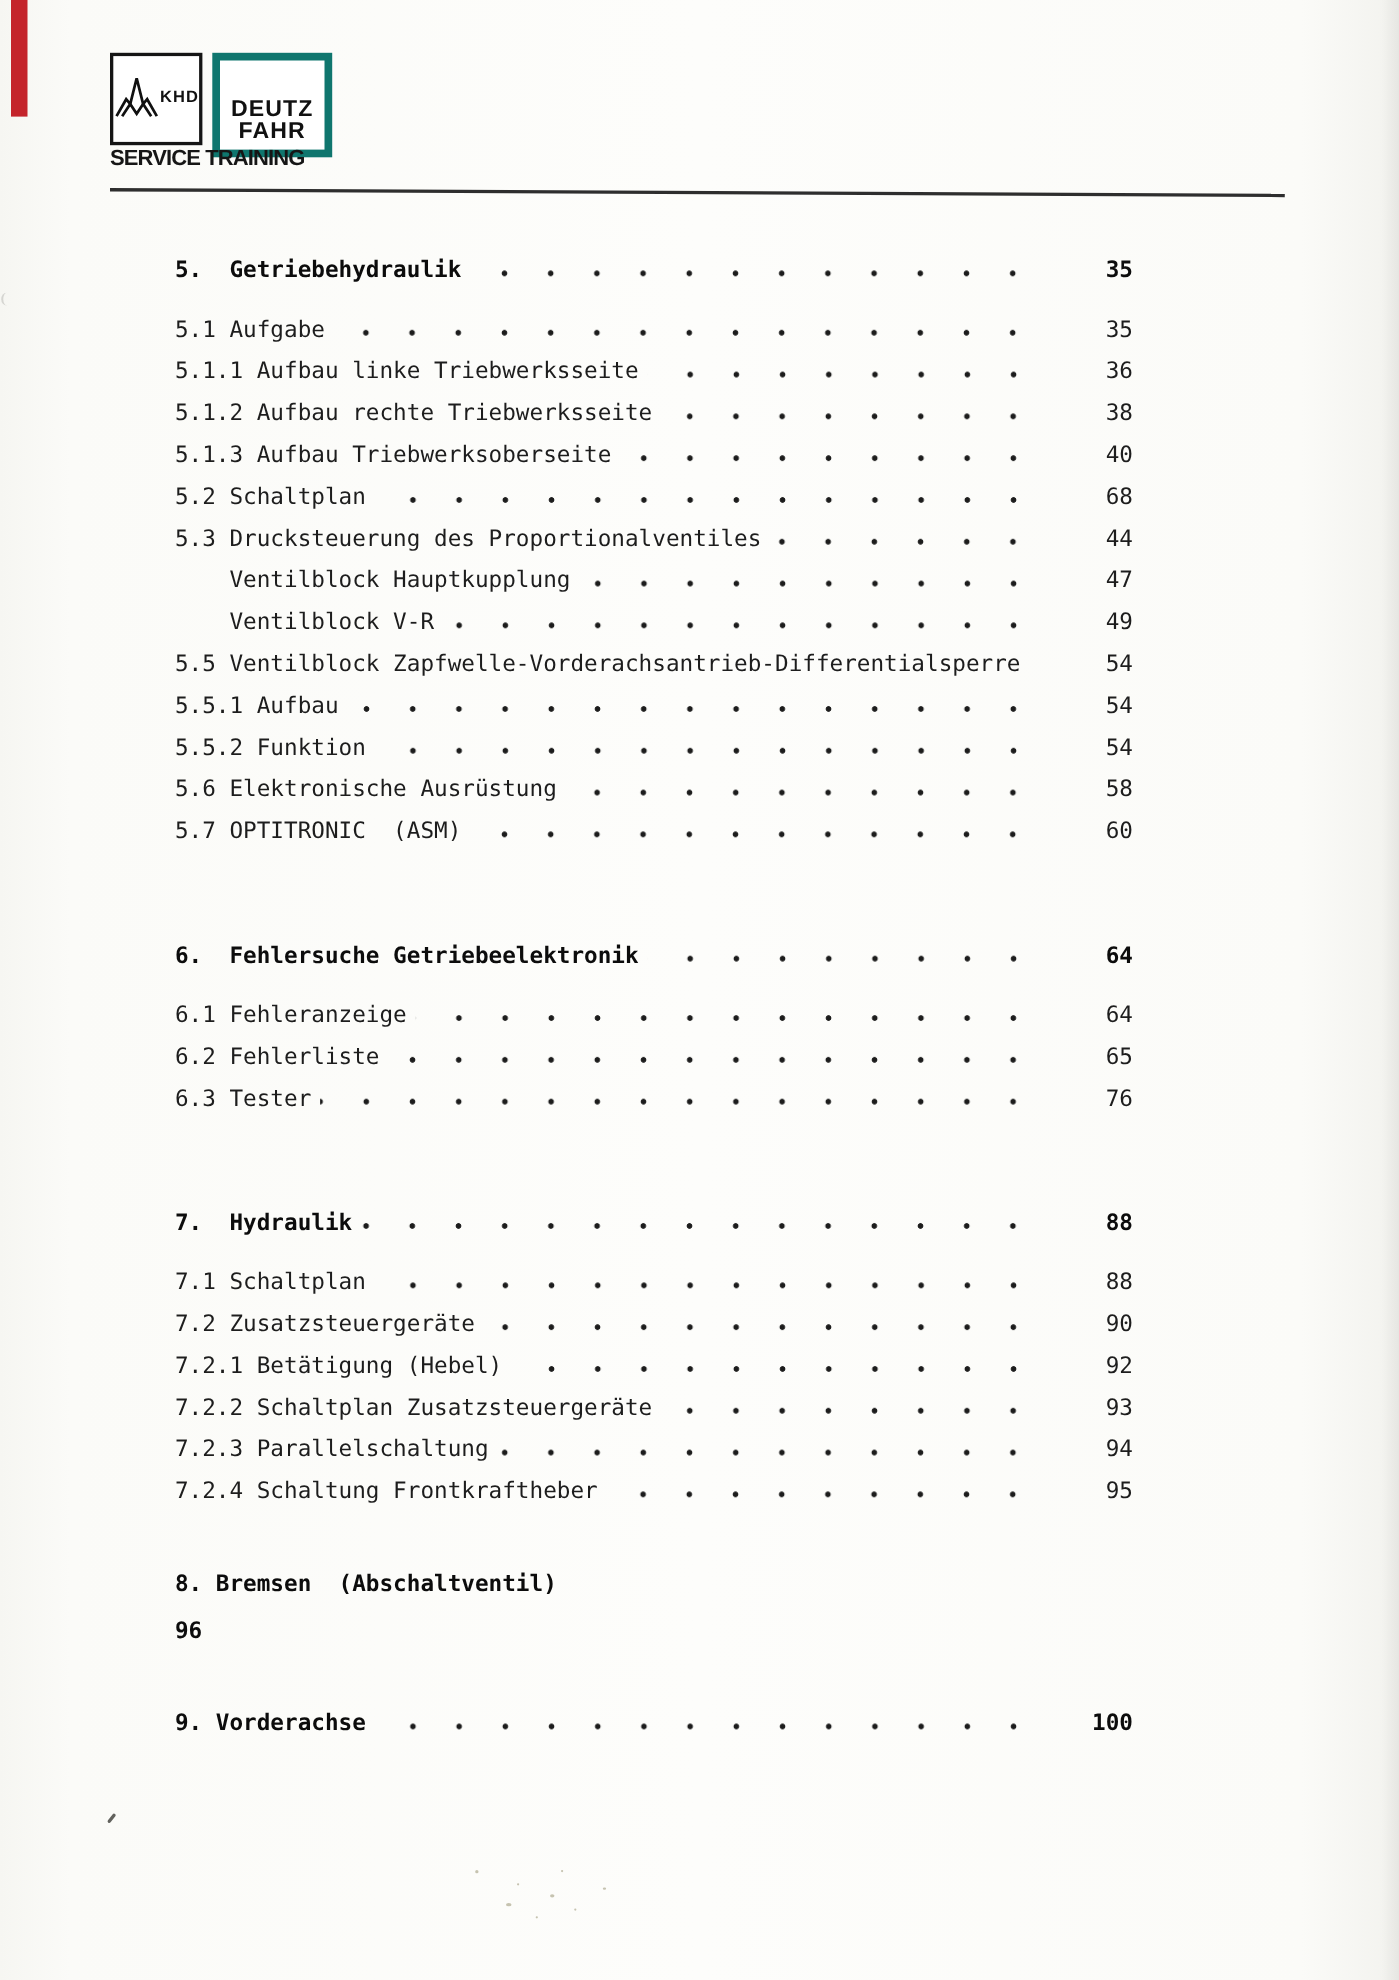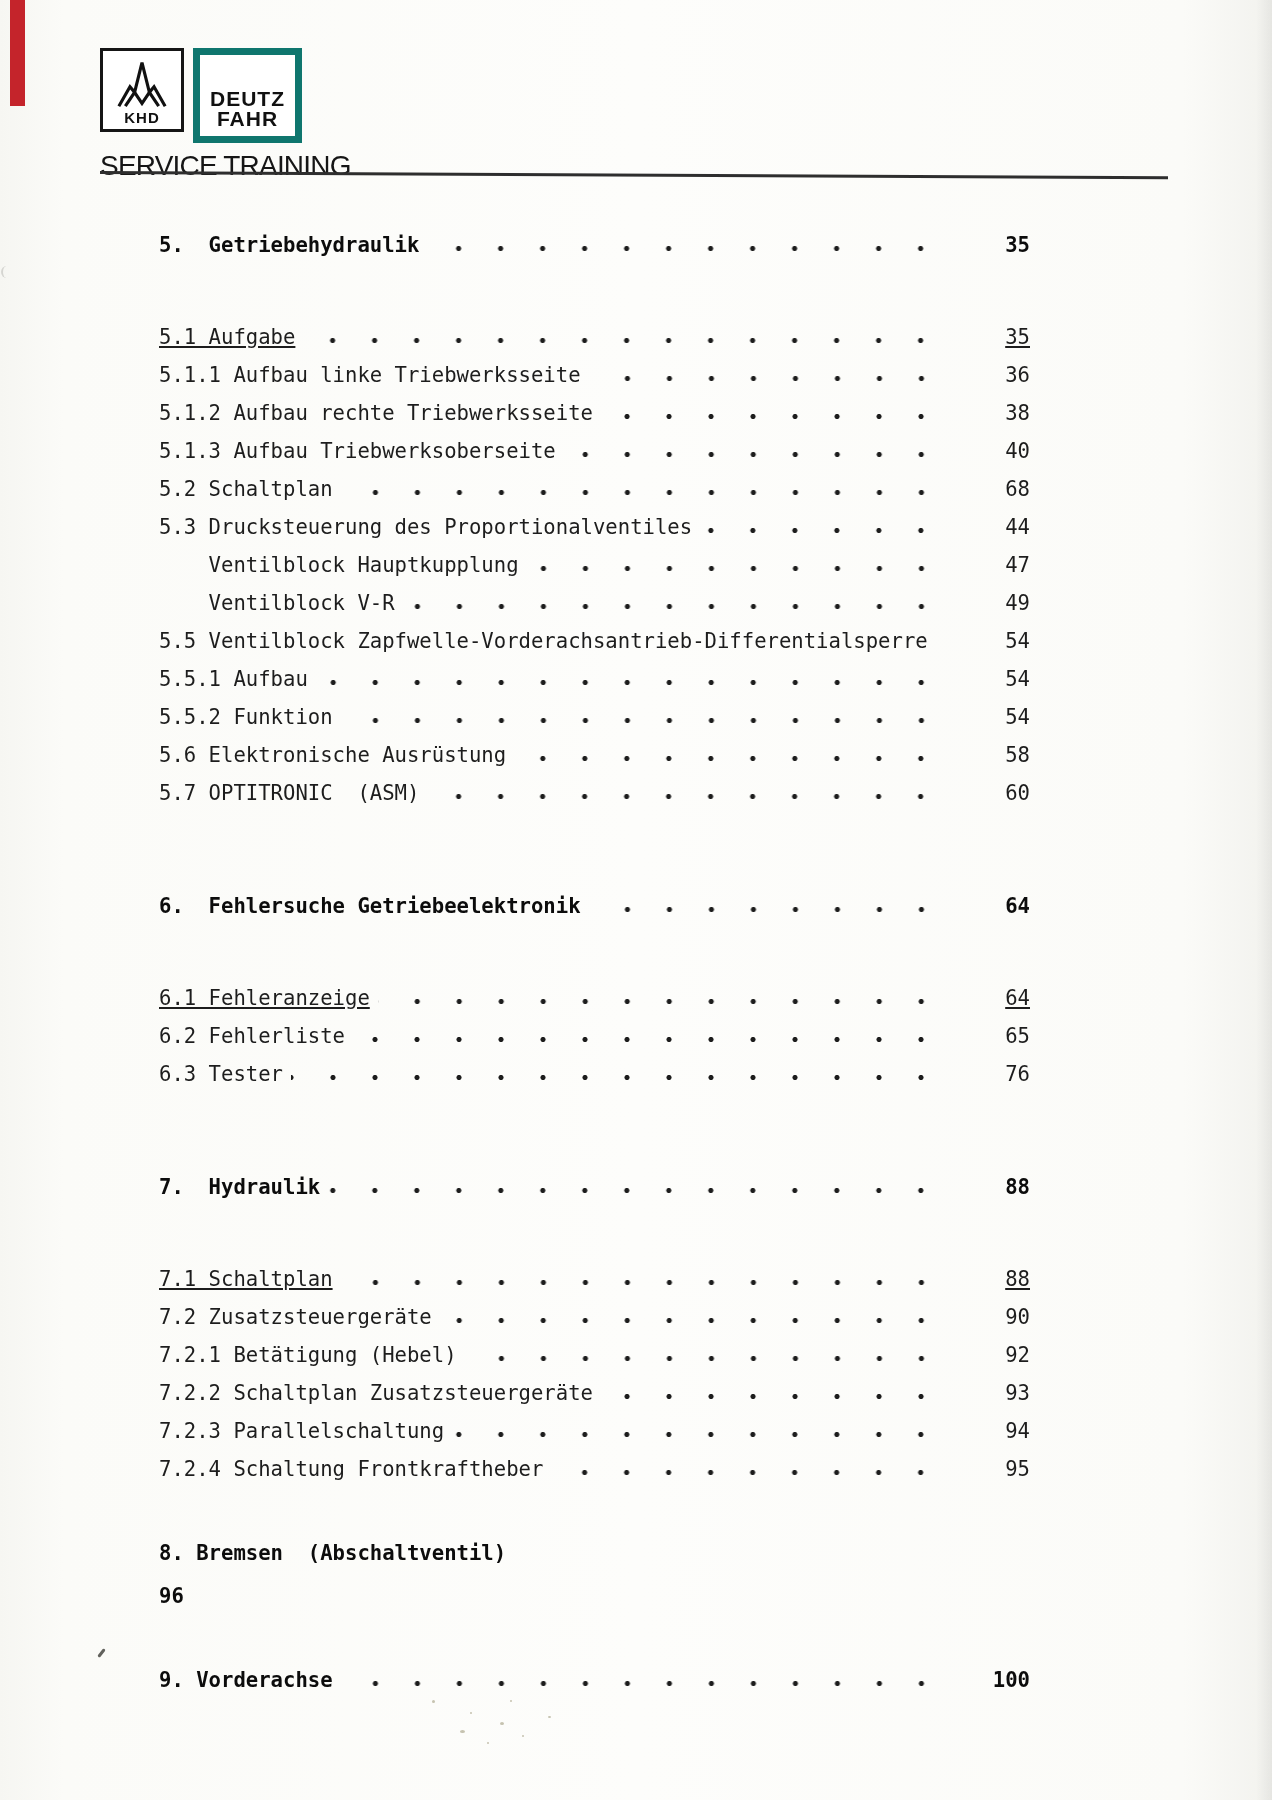--- a/index.html
+++ b/index.html
@@ -15,46 +15,46 @@
   .page{position:absolute;inset:0;}
   .page::after{content:'';position:absolute;right:0;top:0;width:16px;height:100%;
     background:linear-gradient(90deg,rgba(0,0,0,0),rgba(0,0,0,0.05));pointer-events:none;}
 
   
   .red-mark{position:absolute;left:10px;top:0;width:15px;height:106px;background:var(--accent_red);}
 
   
   .logos{position:absolute;left:100px;top:48px;display:flex;gap:9px;}
   .khd-box{width:78px;height:74px;border:3px solid #151515;background:#fff;
-    display:flex;flex-direction:column;align-items:center;justify-content:flex-end;padding-bottom:4px;}
+    display:flex;flex-direction:row;align-items:center;justify-content:flex-end;padding-bottom:4px;}
   .khd-box svg{display:block;margin-bottom:1px;}
   .khd-label{font-family:"Liberation Sans",sans-serif;font-weight:bold;font-size:15px;
     letter-spacing:1px;color:#111;line-height:1;}
   .df-box{width:95px;height:74px;border:7px solid #0f766e;background:#fff;
     display:flex;flex-direction:column;align-items:center;justify-content:flex-end;padding-bottom:7px;}
   .df-text{font-family:"Liberation Sans",sans-serif;font-weight:bold;font-size:21px;
     line-height:20px;letter-spacing:1px;color:#111;text-align:center;}
 
-  .service{position:absolute;left:100px;top:150px;font-family:"Liberation Sans",sans-serif;
-    font-weight:normal;font-size:28px;letter-spacing:-0.8px;color:#161616;}
+  .service{position:absolute;left:100px;top:133px;font-family:"Liberation Sans",sans-serif;
+    font-weight:bold;font-size:20px;letter-spacing:-0.8px;color:#161616;}
   .rule{position:absolute;left:100px;top:171px;width:1068px;height:2.5px;background:#2e2e2e;
     transform:rotate(0.28deg);transform-origin:left center;}
 
   
   .toc{position:absolute;left:159px;top:177px;width:871px;}
   .row{display:flex;align-items:baseline;margin-top:10px;line-height:28px;font-size:20.6px;}
   .row .left{white-space:pre;flex:0 0 auto;}
   .row .leader{flex:1 1 auto;min-width:0;align-self:flex-end;height:9px;margin:0 14px 6px 8px;
     background-image:radial-gradient(circle, #1c1c1c 2.2px, rgba(0,0,0,0) 2.9px);
     background-size:42px 9px;background-repeat:repeat-x;background-position:right 0 bottom 0;}
   .row .leader.no-dots{background:none;}
   .row .page-num{flex:0 0 74px;text-align:right;white-space:pre;}
   .row.bold{font-weight:bold;color:#0c0c0c;}
   .gap-start{margin-top:54px;}
-  .gap-sub{margin-top:64px;text-decoration:underline;}
+  .gap-sub{margin-top:26px;}
   .gap-section{margin-top:85px;}
   .gap-sub2{margin-top:56px;flex-direction:column;}
 
   
   .spk{position:absolute;border-radius:50%;background:#8f8a66;opacity:.5;}
   .ink-mark{position:absolute;left:100px;top:1648px;width:3px;height:10px;background:#474742;
     border-radius:2px;transform:rotate(38deg);opacity:.85;}
   .edge-mark{position:absolute;left:1px;top:266px;width:9px;height:12px;
     border-left:2px solid #9a9a96;border-radius:50% 0 0 50%;opacity:.35;}
 </style>

